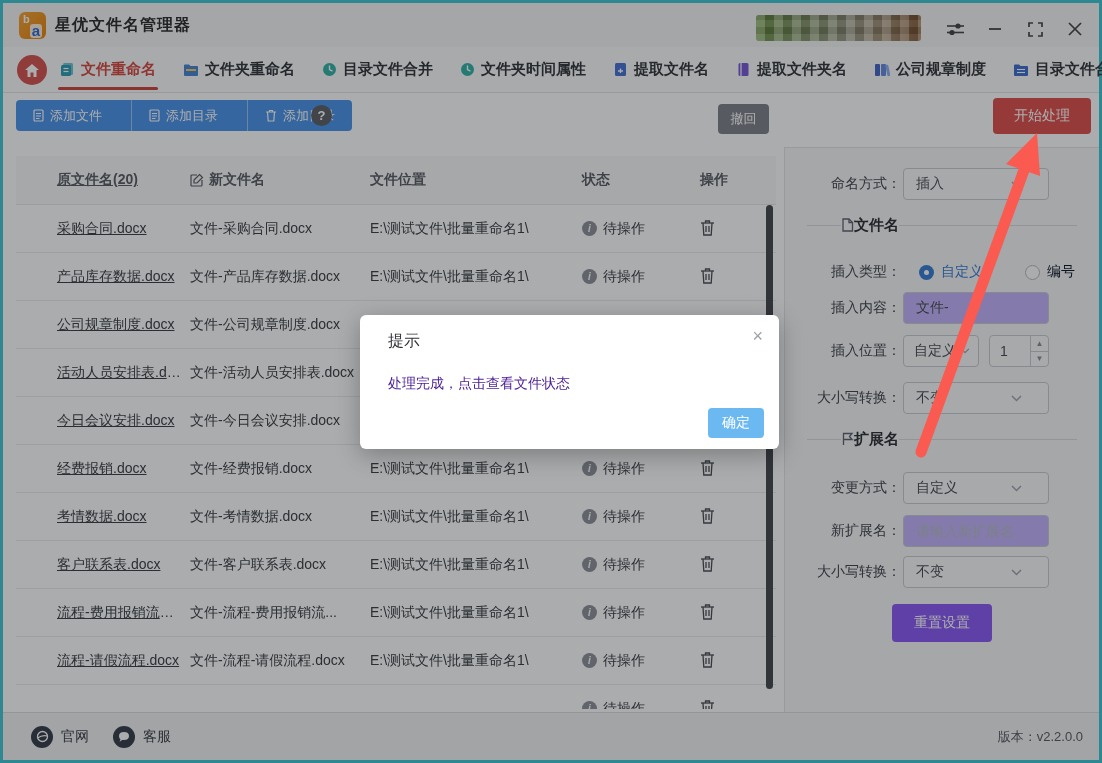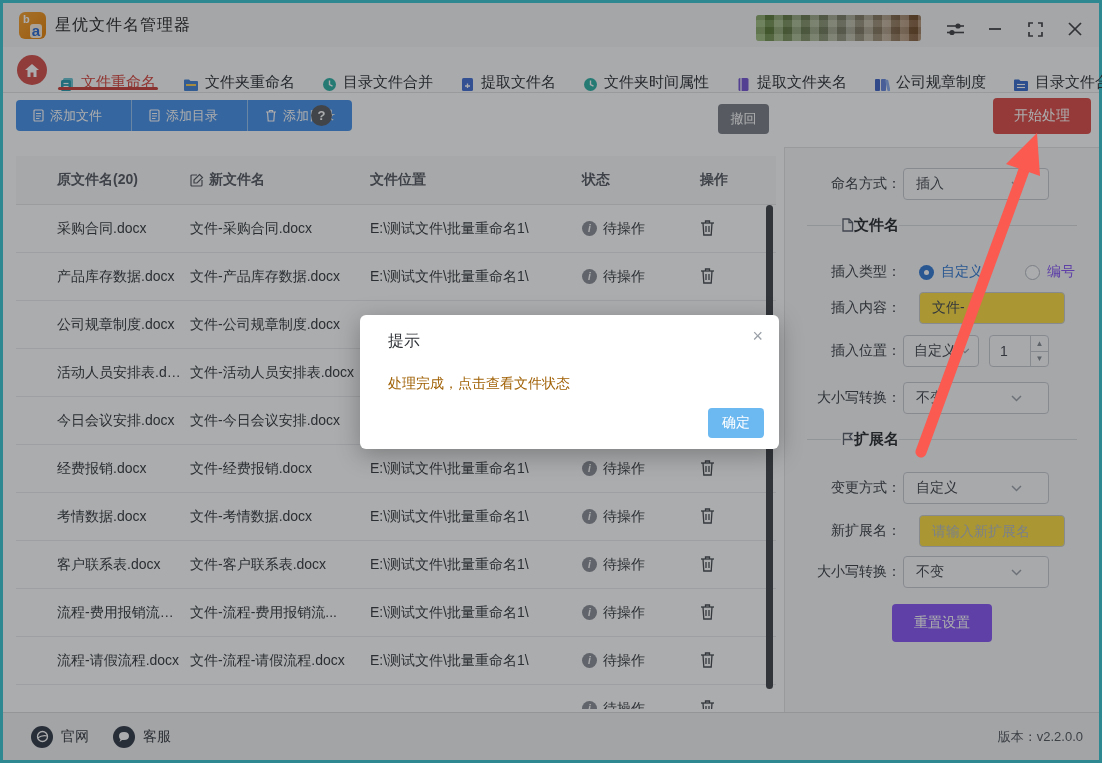--- a/index.html
+++ b/index.html
@@ -7,67 +7,67 @@
   *{box-sizing:border-box;font-family:"Liberation Sans","DejaVu Sans",sans-serif;}
   .window{position:relative;width:1102px;height:763px;background:#fff;overflow:hidden;
           box-shadow:inset 0 0 0 3px #41c8d5;}
   
   .titlebar{position:absolute;left:3px;top:3px;right:3px;height:44px;background:#f6f6f6;}
   .logo{position:absolute;left:16px;top:9px;width:27px;height:27px;border-radius:6px;
         background:linear-gradient(135deg,#f6a63a,#e8860e);}
   .logo .b{position:absolute;left:4px;top:1px;color:#fff;font-weight:bold;font-size:11px;}
   .logo .a{position:absolute;right:4px;bottom:1px;color:#2f6fd6;font-weight:bold;font-size:15px;
            background:rgba(255,255,255,.85);border-radius:3px;padding:0 2px;line-height:14px;}
-  .apptitle{position:absolute;left:52px;top:12px;font-size:16px;font-weight:normal;color:#2e2e2e;letter-spacing:1px;}
+  .apptitle{position:absolute;left:52px;top:12px;font-size:16px;font-weight:bold;color:#2e2e2e;letter-spacing:1px;}
   .ad{position:absolute;left:753px;top:12px;width:165px;height:26px;border-radius:3px;overflow:hidden;
       background:linear-gradient(90deg,#74a046,#8ba06b 28%,#a3a48b 55%,#b09d7f 75%,#96683f 96%);}
   .ad:after{content:"";position:absolute;inset:0;
       background:repeating-linear-gradient(90deg,rgba(255,255,255,.25) 0 9px,rgba(0,0,0,.12) 9px 18px),
                  repeating-linear-gradient(0deg,rgba(255,255,255,.12) 0 7px,rgba(0,0,0,.10) 7px 14px);}
   .winbtn{position:absolute;top:12px;width:28px;height:28px;display:flex;align-items:center;justify-content:center;color:#46484c;cursor:pointer;}
   
   .tabbar{position:absolute;left:3px;top:47px;right:3px;height:46px;background:#fbfcfd;
           border-bottom:1px solid #e3e4e6;display:flex;align-items:center;}
   .homebtn{position:absolute;left:14px;top:8px;width:30px;height:30px;border-radius:50%;
            background:#d65552;display:flex;align-items:center;justify-content:center;cursor:pointer;}
   .tabs{display:flex;gap:27px;margin-left:57px;height:100%;}
-  .tab{display:flex;align-items:flex-end;gap:6px;height:100%;font-size:15px;font-weight:normal;color:#34373c;cursor:pointer;position:relative;white-space:nowrap;}
+  .tab{display:flex;align-items:center;gap:6px;height:100%;font-size:15px;font-weight:bold;color:#34373c;cursor:pointer;position:relative;white-space:nowrap;}
   .tab.active{color:#d84b44;}
   .tab.active:after{content:"";position:absolute;left:-2px;right:-2px;bottom:2px;height:3px;background:#cc4740;border-radius:2px;}
   
   .btngroup{position:absolute;left:16px;top:100px;height:31px;display:flex;background:#4e95ea;border-radius:4px;overflow:hidden;gap:12px;}
   .bluebtn{display:flex;align-items:center;gap:6px;padding:0 17px;color:#fff;font-size:13px;cursor:pointer;}
   .bluebtn+.bluebtn{border-left:1px solid rgba(255,255,255,.45);}
   .helpbtn{position:absolute;left:311px;top:105px;width:21px;height:21px;border-radius:50%;background:#5f6368;
            color:#fff;font-size:13px;font-weight:bold;display:flex;align-items:center;justify-content:center;cursor:pointer;}
   .undobtn{position:absolute;left:718px;top:104px;width:51px;height:30px;background:#80848c;border-radius:4px;
            color:#fff;font-size:13px;display:flex;align-items:center;justify-content:center;cursor:pointer;}
   .startbtn{position:absolute;left:993px;top:98px;width:98px;height:36px;background:#e05350;border-radius:4px;
             color:#fff;font-size:14px;display:flex;align-items:center;justify-content:center;cursor:pointer;}
   
   .tablewrap{position:absolute;left:16px;top:156px;width:760px;height:553px;overflow:hidden;background:#fff;}
   .trow{display:grid;grid-template-columns:174px 180px 196px 118px 1fr;align-items:center;height:48px;border-bottom:1px solid #ececee;font-size:14px;color:#3e4247;}
   .thead{height:49px;background:#f8f9fb;border-bottom:1px solid #e6e7e9;font-weight:bold;color:#5b5f66;}
   .trow .cell{overflow:hidden;white-space:nowrap;text-overflow:ellipsis;padding-right:8px;}
-  .trow .cell:first-child{padding-left:41px;}
+  .trow .cell:first-child{padding-left:41px;text-decoration:underline;}
   .trow .cell.c4,.trow .cell.c5{padding-left:16px;}
   .statuscell{display:flex;align-items:center;gap:6px;}
   .infoicon{width:15px;height:15px;border-radius:50%;background:#8f939b;color:#fff;font-size:10px;font-weight:bold;
             display:inline-flex;align-items:center;justify-content:center;flex:0 0 auto;font-style:italic;}
   .trashbtn{cursor:pointer;display:inline-flex;color:#4b4f55;}
   .scrollthumb{position:absolute;left:766px;top:205px;width:7px;height:484px;background:#46494f;border-radius:4px;cursor:pointer;}
   
   .panel{position:absolute;left:784px;top:147px;width:315px;height:565px;background:#f6f7f9;
          border-left:1px solid #e3e4e6;border-top:1px solid #e3e4e6;}
   .prow{position:absolute;left:0;width:100%;height:32px;display:flex;align-items:center;}
   .plabel{width:116px;text-align:right;font-size:14px;color:#43474d;flex:0 0 auto;}
   .pselect{margin-left:2px;width:146px;height:32px;background:#fbfbfc;border:1px solid #c9cdd4;border-radius:4px;
            display:flex;align-items:center;padding:0 26px 0 12px;font-size:14px;color:#4a4e55;cursor:pointer;}
   .pselect .sv{flex:1;}
-  .pinput{margin-left:18px;width:146px;height:32px;background:#fde047;border:1px solid #c9cdd4;border-radius:4px;
+  .pinput{margin-left:2px;width:146px;height:32px;background:#c4b5fd;border:1px solid #c9cdd4;border-radius:4px;
           padding:7px 12px;font-size:14px;color:#4a4e55;outline:none;}
   .pinput::placeholder{color:#b8bdc6;}
   .psec{position:absolute;left:22px;right:22px;display:flex;align-items:center;gap:0;height:20px;}
   .psec .ln1{width:34px;height:1px;background:#d9dce0;}
   .psec .ln2{flex:1;height:1px;background:#d9dce0;}
   .psec b{font-size:15px;color:#303236;}
   .radio{display:flex;align-items:center;gap:7px;cursor:pointer;font-size:14px;}
   .rdot{width:15px;height:15px;border-radius:50%;flex:0 0 auto;}
   .rdot.on{background:#3a7fd5;position:relative;}
   .rdot.on:after{content:"";position:absolute;left:5px;top:5px;width:5px;height:5px;border-radius:50%;background:#fff;}
@@ -86,21 +86,21 @@
   .fitem{display:flex;align-items:center;gap:8px;cursor:pointer;margin-right:24px;}
   .fcirc{width:22px;height:22px;border-radius:50%;background:#39404e;display:flex;align-items:center;justify-content:center;color:#fff;}
   .ftext{font-size:14px;color:#3f434a;}
   .version{margin-left:auto;font-size:13px;color:#5a5e64;}
   
   .dim{position:absolute;inset:0;background:rgba(10,12,16,.34);z-index:40;}
   .dialog{position:absolute;left:360px;top:315px;width:419px;height:134px;background:#fff;border-radius:6px;
           box-shadow:0 6px 24px rgba(0,0,0,.28);z-index:50;}
   .dtitle{position:absolute;left:28px;top:16px;font-size:16px;color:#2f3237;}
   .dclose{position:absolute;right:16px;top:12px;font-size:18px;color:#9ba1a8;cursor:pointer;line-height:1;}
-  .dmsg{position:absolute;left:28px;top:60px;font-size:14px;color:#a16207;}
+  .dmsg{position:absolute;left:28px;top:60px;font-size:14px;color:#4c1d95;}
   .dok{position:absolute;right:15px;top:93px;width:56px;height:30px;background:#6cb8f0;border-radius:4px;color:#fff;
        font-size:14px;display:flex;align-items:center;justify-content:center;cursor:pointer;}
   .arrowlayer{position:absolute;inset:0;z-index:60;pointer-events:none;}
   svg{display:block;}
 </style>
 </head>
 <body>
 
 <div class="window">
 
@@ -169,31 +169,31 @@
       </div>
       <div class="tab">
         <svg width="15" height="15" viewBox="0 0 15 15">
           <circle cx="7.5" cy="7.5" r="6.5" fill="#35b3a9"></circle>
           <path d="M7.5 3.5 V7.5 L10.5 9.2" stroke="#fff" stroke-width="1.4" fill="none"></path>
           </svg>
         <span>目录文件合并</span>
       </div>
       <div class="tab">
         <svg width="15" height="15" viewBox="0 0 15 15">
+          <circle cx="7.5" cy="7.5" r="6.5" fill="#35b3a9"></circle>
+          <path d="M7.5 3.5 V7.5 L10.5 9.2" stroke="#fff" stroke-width="1.4" fill="none"></path>
+          </svg>
+        <span>文件夹时间属性</span>
+      </div>
+      <div class="tab">
+        <svg width="15" height="15" viewBox="0 0 15 15">
           <rect x="2" y="1" width="11" height="13" rx="1.5" fill="#4a74d8"></rect>
           <path d="M5 9 L10 9 M7.5 6.5 L7.5 11" stroke="#fff" stroke-width="1.3"></path>
           </svg>
         <span>提取文件名</span>
-      </div>
-      <div class="tab">
-        <svg width="15" height="15" viewBox="0 0 15 15">
-          <circle cx="7.5" cy="7.5" r="6.5" fill="#35b3a9"></circle>
-          <path d="M7.5 3.5 V7.5 L10.5 9.2" stroke="#fff" stroke-width="1.4" fill="none"></path>
-          </svg>
-        <span>文件夹时间属性</span>
       </div>
       <div class="tab">
         <svg width="15" height="15" viewBox="0 0 15 15">
           <rect x="2.5" y="1" width="10" height="13" rx="1.5" fill="#7a5cd6"></rect>
           <line x1="5" y1="1" x2="5" y2="14" stroke="#fff" stroke-width="1.2"></line>
           </svg>
         <span>提取文件夹名</span>
       </div>
       <div class="tab">
         <svg width="16" height="15" viewBox="0 0 16 15">
@@ -526,21 +526,21 @@
 
     <div class="prow" style="top:108px">
       <span class="plabel">插入类型：</span>
       <div style="margin-left:18px;display:flex;gap:42px;">
         <div class="radio">
           <span class="rdot on"></span>
           <span style="color:#3a7fd5">自定义</span>
         </div>
         <div class="radio">
           <span class="rdot off"></span>
-          <span style="color:#8b5cf6">编号</span>
+          <span style="color:#0f172a">编号</span>
         </div>
       </div>
     </div>
 
     <div class="prow" style="top:144px">
       <span class="plabel">插入内容：</span>
       <input class="pinput" value="文件-" style="">
     </div>
 
     <div class="prow" style="top:187px">

